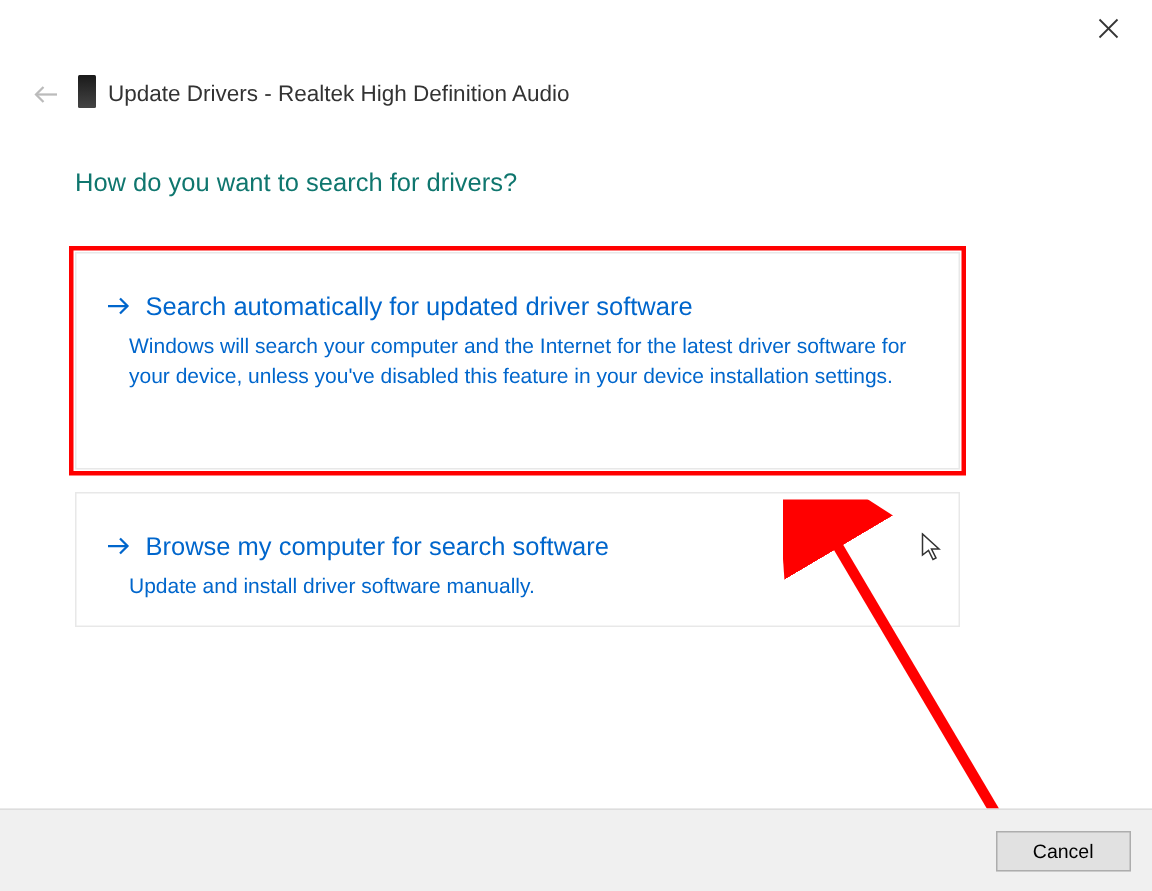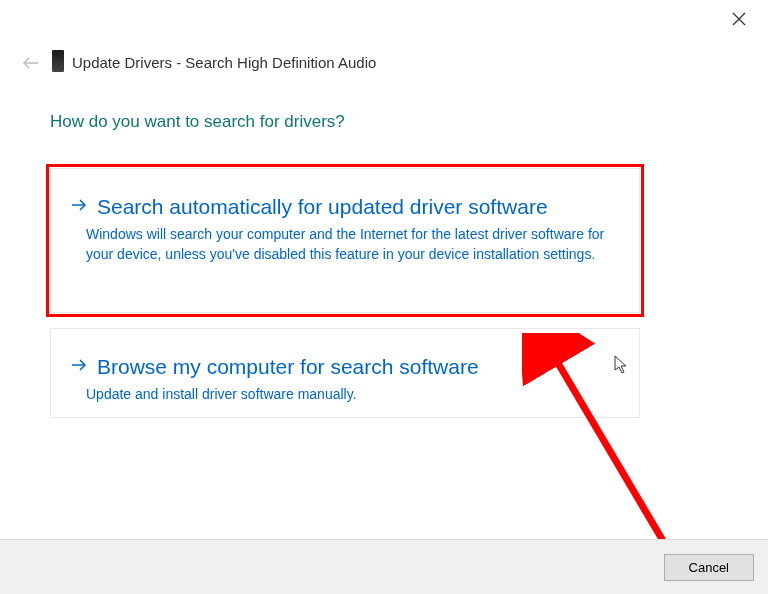--- a/index.html
+++ b/index.html
@@ -88,21 +88,21 @@
       position: absolute;
       left: 20px;
       top: 28px;
       color: #0066cc;
     }
     .option-arrow svg {
       width: 16px;
       height: 12px;
     }
     .option-title {
-      font-size: 21px;
+      font-size: 17px;
       color: #0066cc;
       margin-left: 24px;
       margin-top: 6px;
       font-weight: 400;
     }
     .option-desc {
       font-size: 14px;
       color: #0066cc;
       margin-left: 13px;
       margin-top: 6px;
@@ -170,21 +170,21 @@
 
   <div class="back-button">
     <svg viewBox="0 0 18 14">
       <line x1="2" y1="7" x2="16" y2="7" stroke="#bbb" stroke-width="1.5"></line>
       <polyline points="7,2 2,7 7,12" fill="none" stroke="#bbb" stroke-width="1.5"></polyline>
     </svg>
   </div>
 
   <div class="title-icon"></div>
 
-  <div class="title-bar">Update Drivers - Search High Definition Audio</div>
+  <div class="title-bar">Update Drivers - Realtek High Definition Audio</div>
 
   <div class="main-heading">How do you want to search for drivers?</div>
 
   <div class="option-card first">
     <div class="option-arrow">
       <svg viewBox="0 0 16 12">
         <line x1="1" y1="6" x2="14" y2="6" stroke="#0066cc" stroke-width="1.5"></line>
         <polyline points="9,1 14,6 9,11" fill="none" stroke="#0066cc" stroke-width="1.5"></polyline>
       </svg>
     </div>

